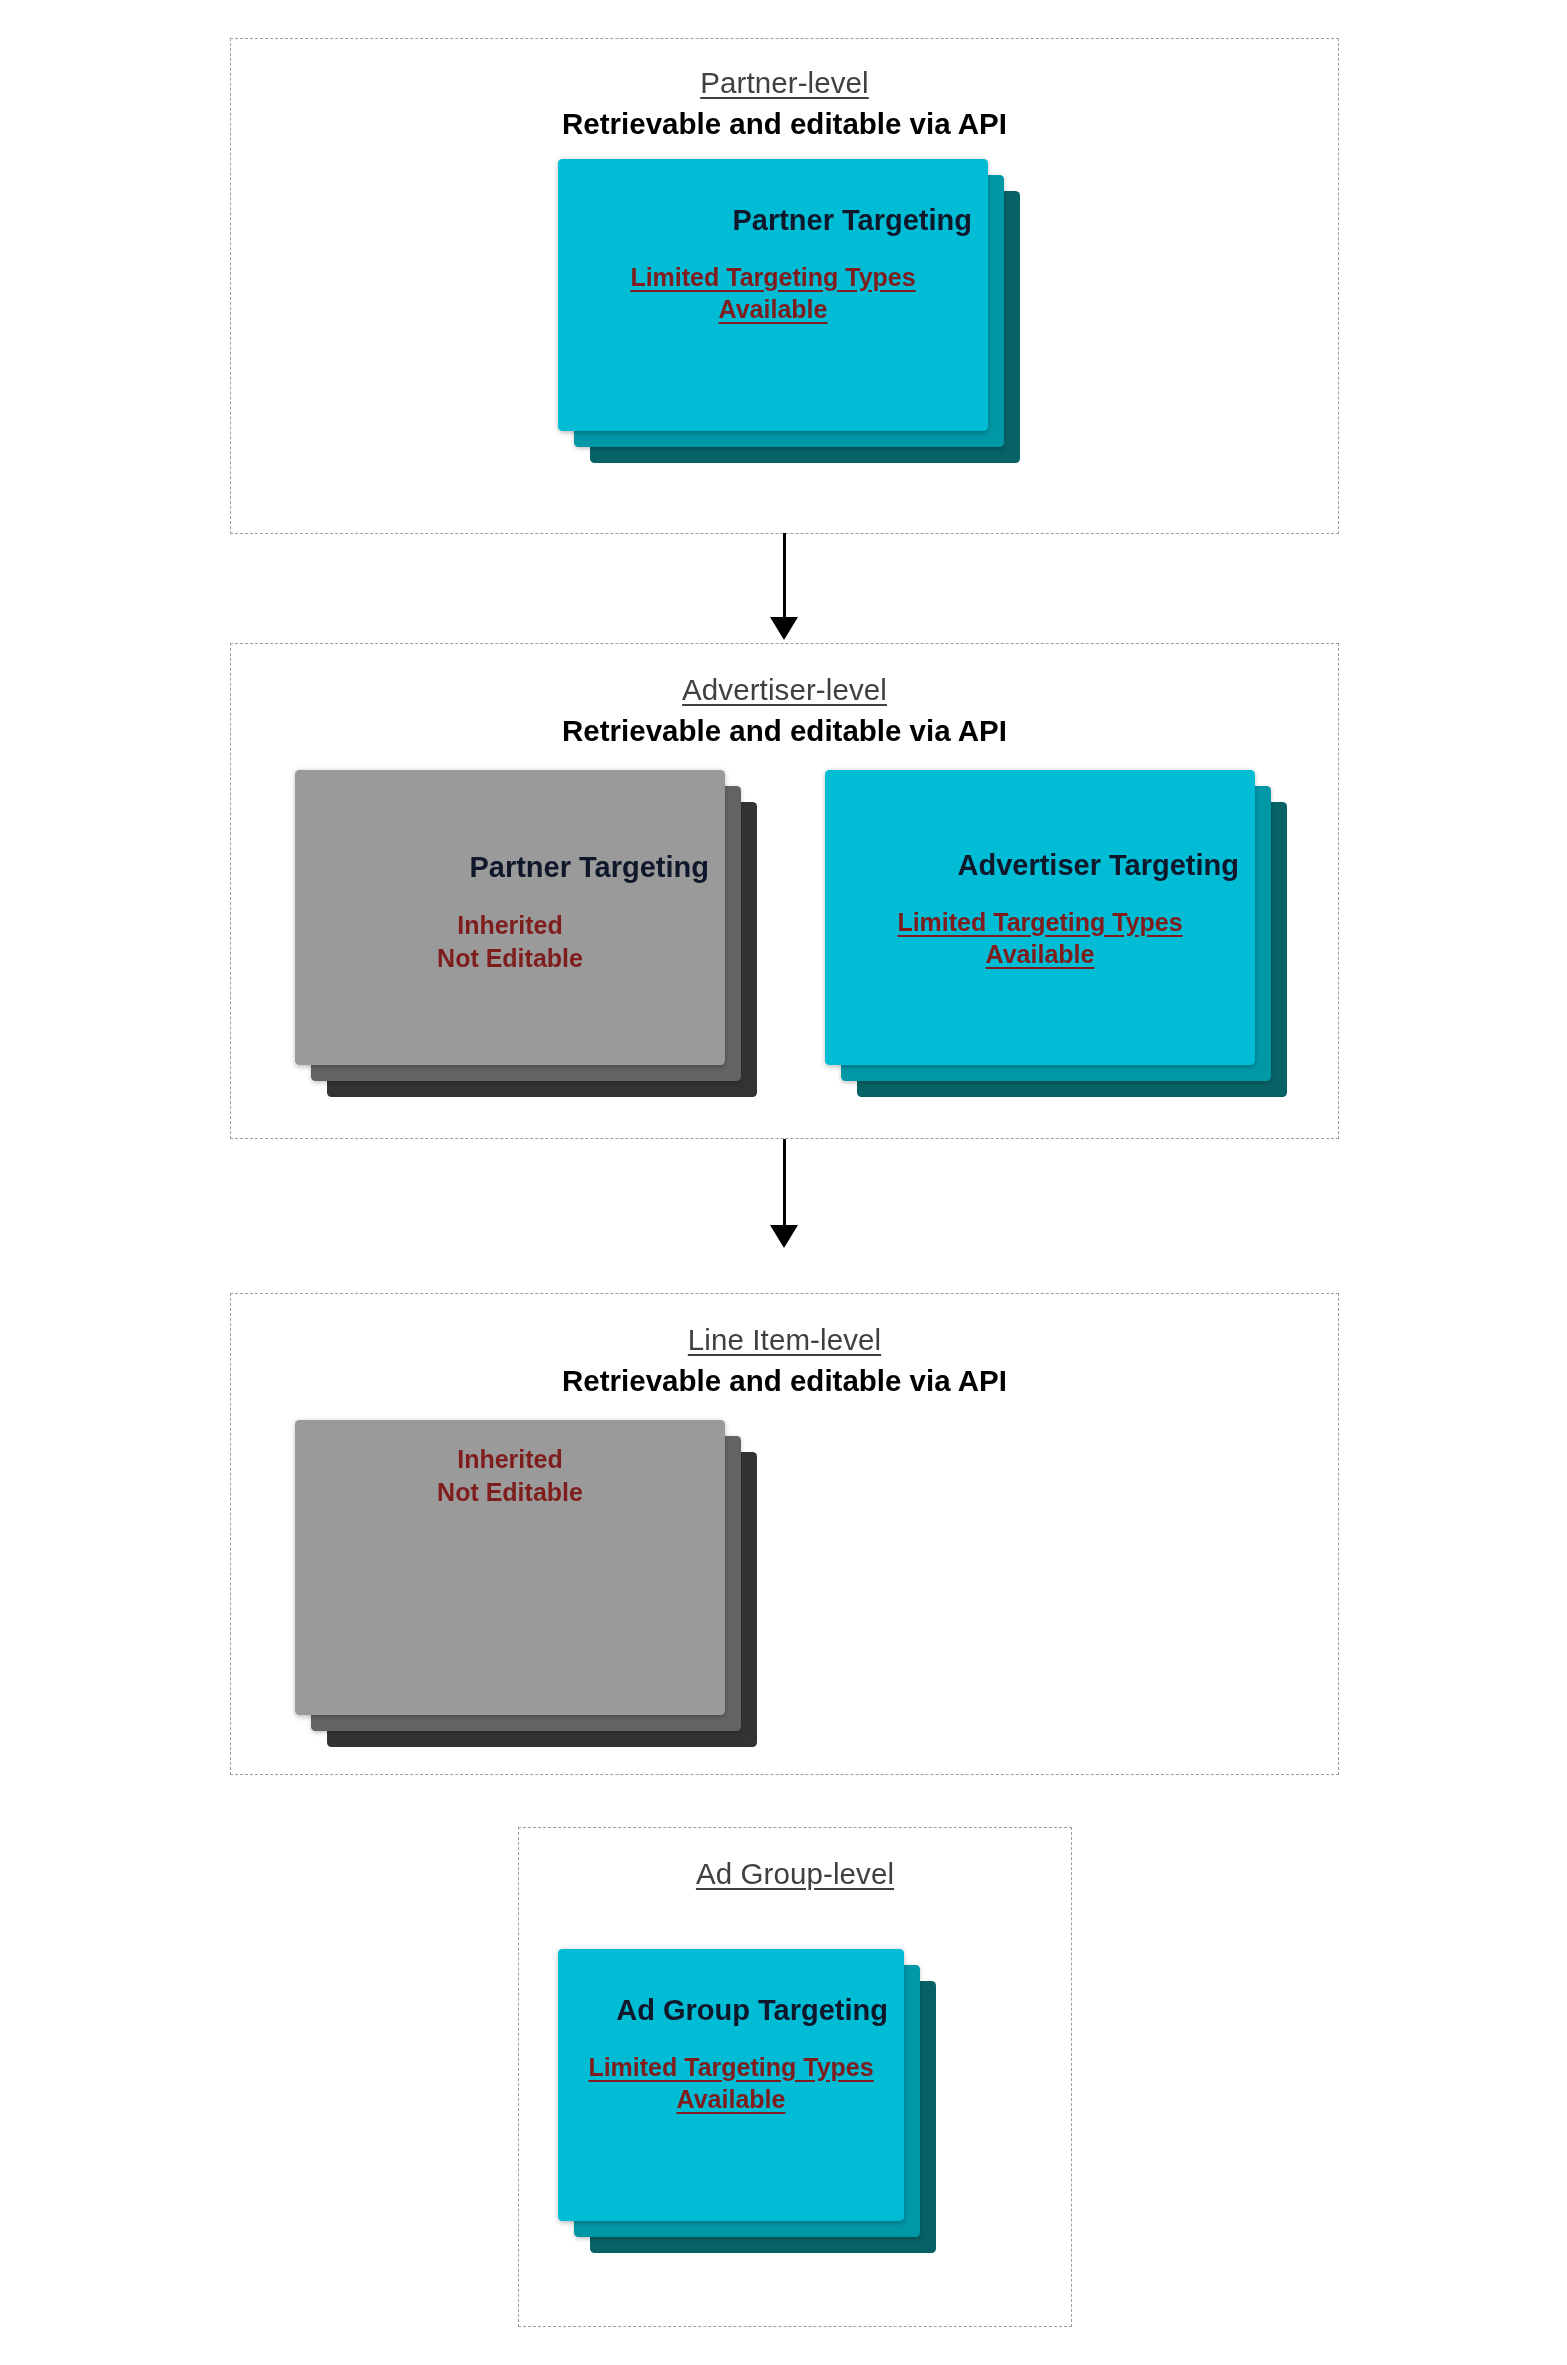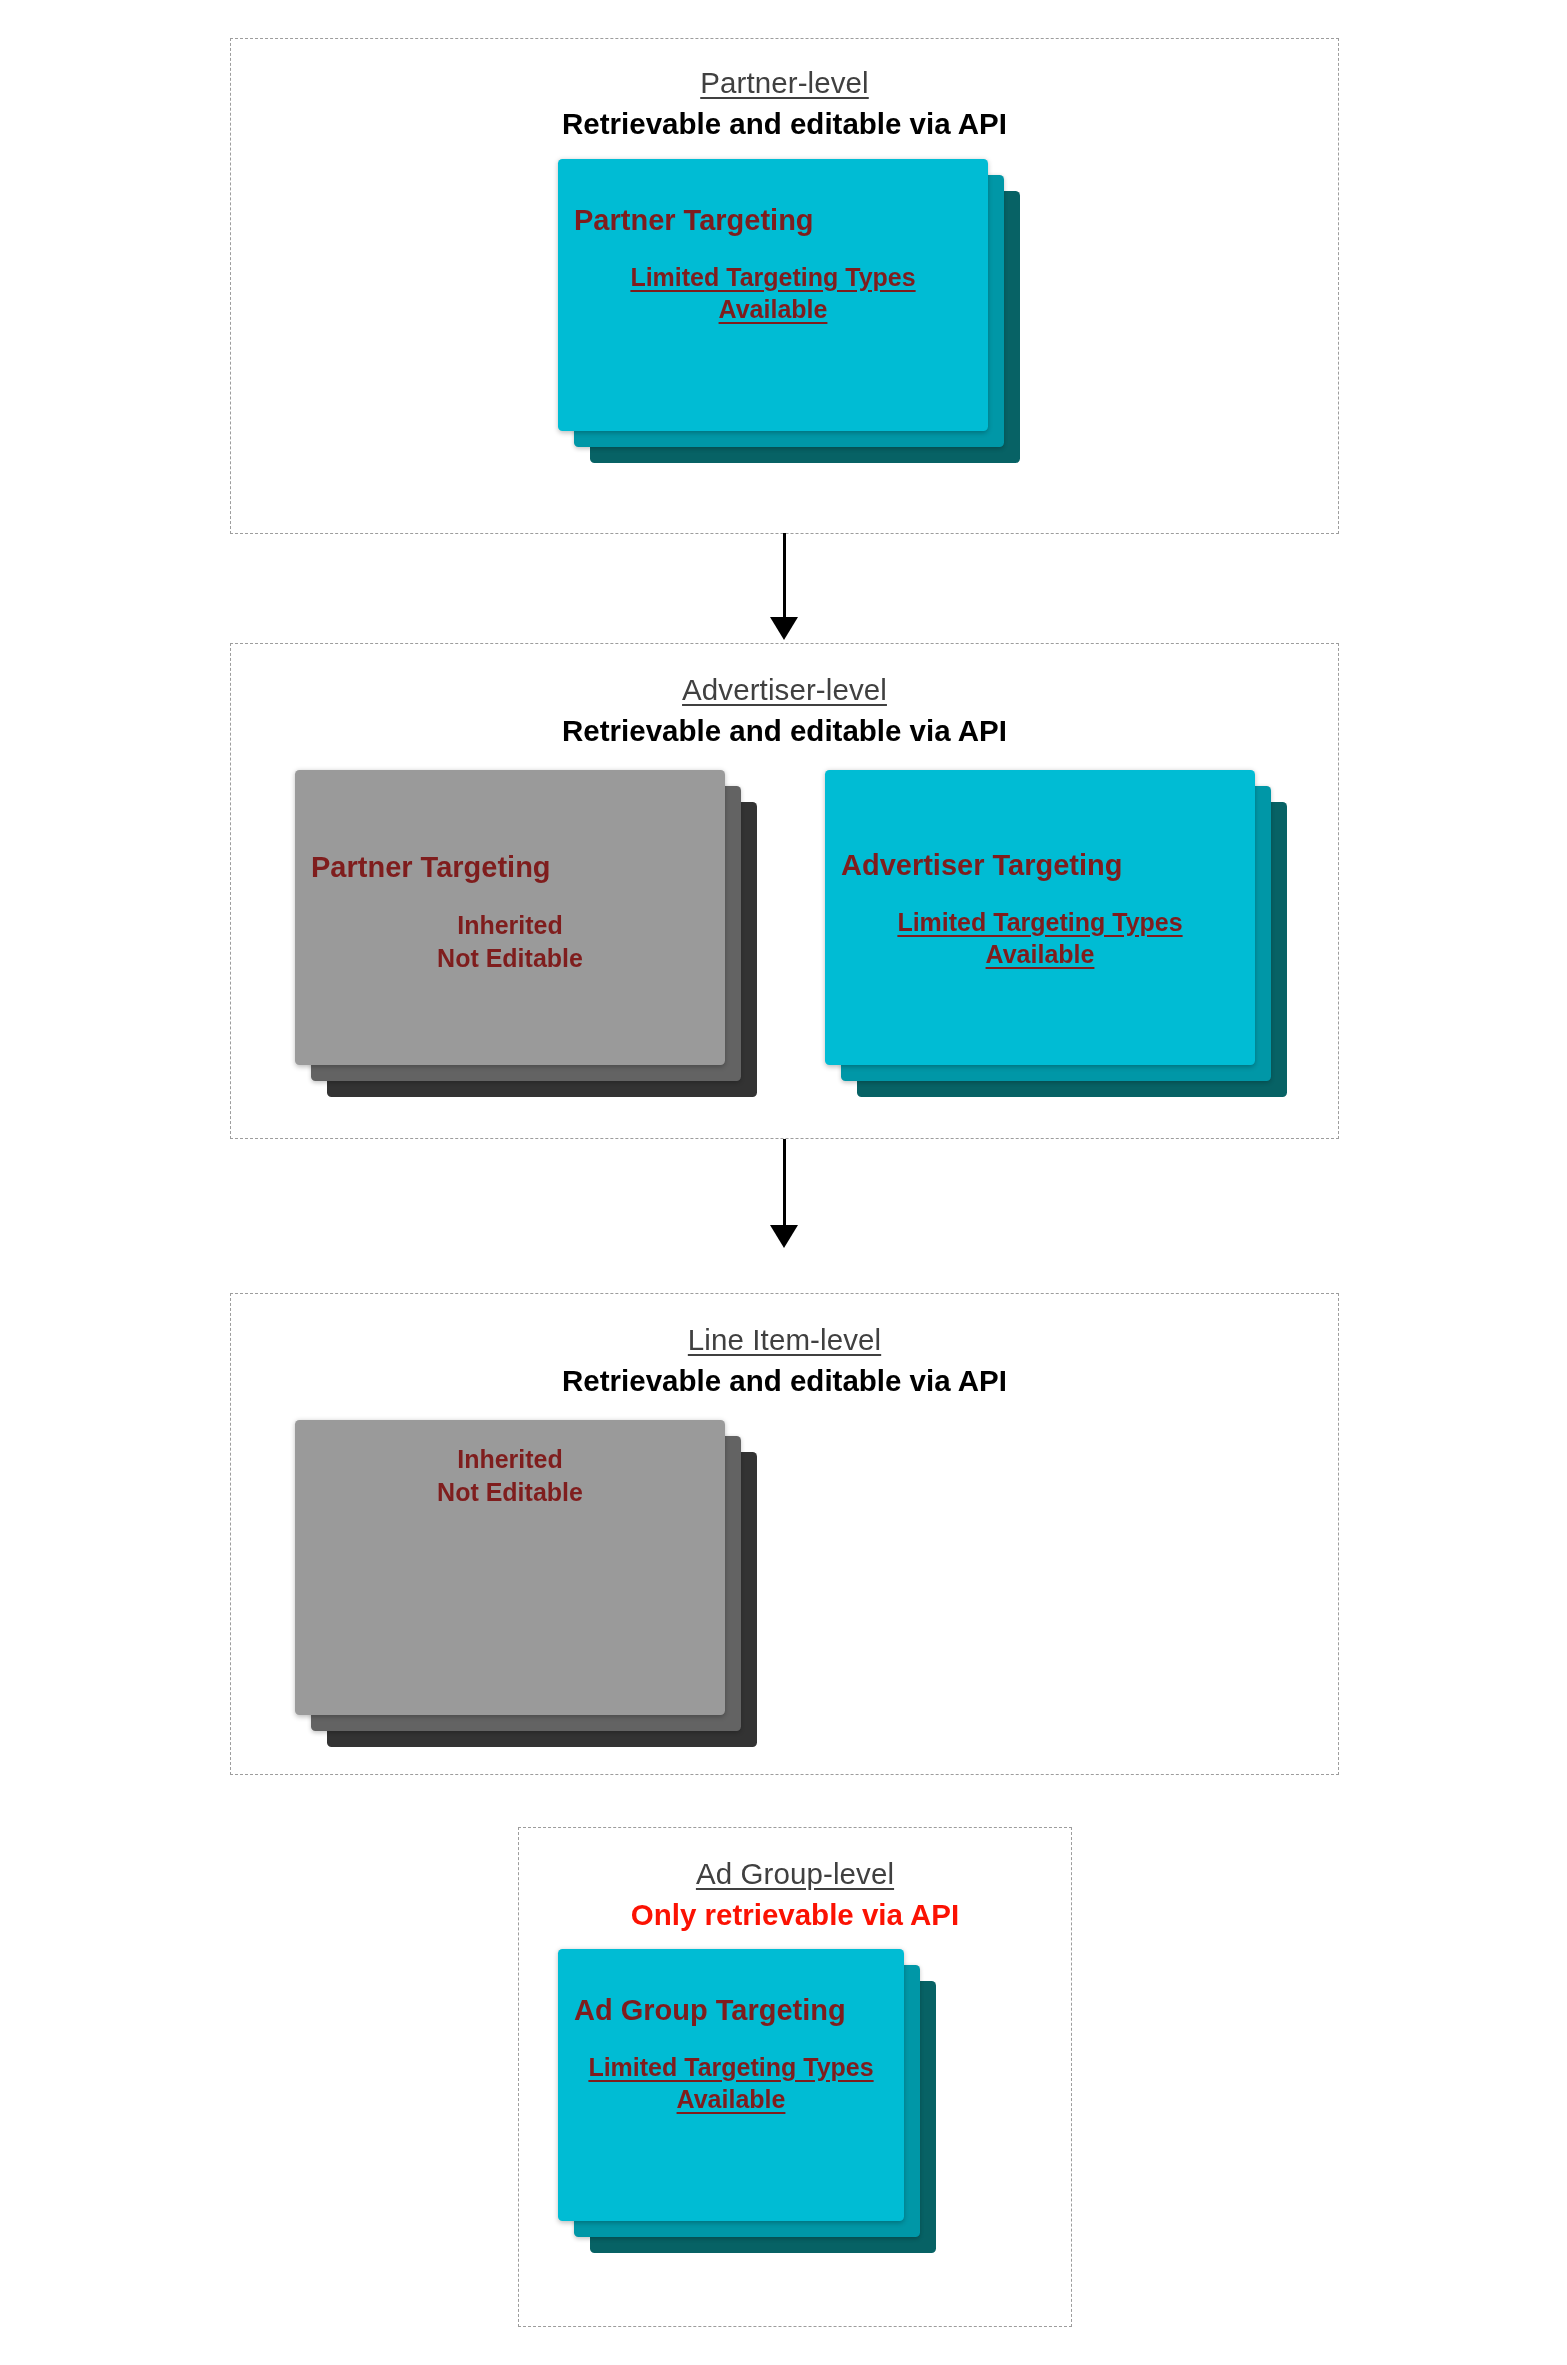--- a/index.html
+++ b/index.html
@@ -84,22 +84,22 @@
   .stack.cyan .back1 { background: #0097a7; }
   .stack.cyan .back2 { background: #076265; }
   
   .stack.gray .front { background: #9a9a9a; }
   .stack.gray .back1 { background: #636363; }
   .stack.gray .back2 { background: #333333; }
 
   .card-title {
     font-size: 29px;
     font-weight: 700;
-    color: #7f1d1d;
-    text-align: left;
+    color: #0f172a;
+    text-align: right;
     line-height: 1.28;
     width: 100%;
   }
   .card-sub {
     font-size: 25px;
     font-weight: 700;
     color: #7f1d1d;
     text-align: center;
     line-height: 1.30;
     width: 100%;
@@ -202,21 +202,20 @@
     <div class="layer front">
       <div class="card-sub" style="margin-top:23px; white-space:pre-line;">Inherited
 Not Editable</div>
     </div>
   </div>
 
 
   <div class="level-box" style="left:518px; top:1827px; width:554px; height:500px;">
     <div class="level-head" style="top:27px;">
       <span class="level-name">Ad Group-level</span>
-      <span class="level-api danger">Only retrievable via API</span>
     </div>
   </div>
 
   <div class="stack cyan" style="left:558px; top:1949px; width:346px; height:272px;">
     <div class="layer back2"></div>
     <div class="layer back1"></div>
     <div class="layer front">
       <div class="card-title" style="margin-top:43px;">Ad Group Targeting</div>
       <div class="card-sub underlined" style="margin-top:21.4px; max-width:321px;">Limited Targeting Types Available</div>
     </div>

